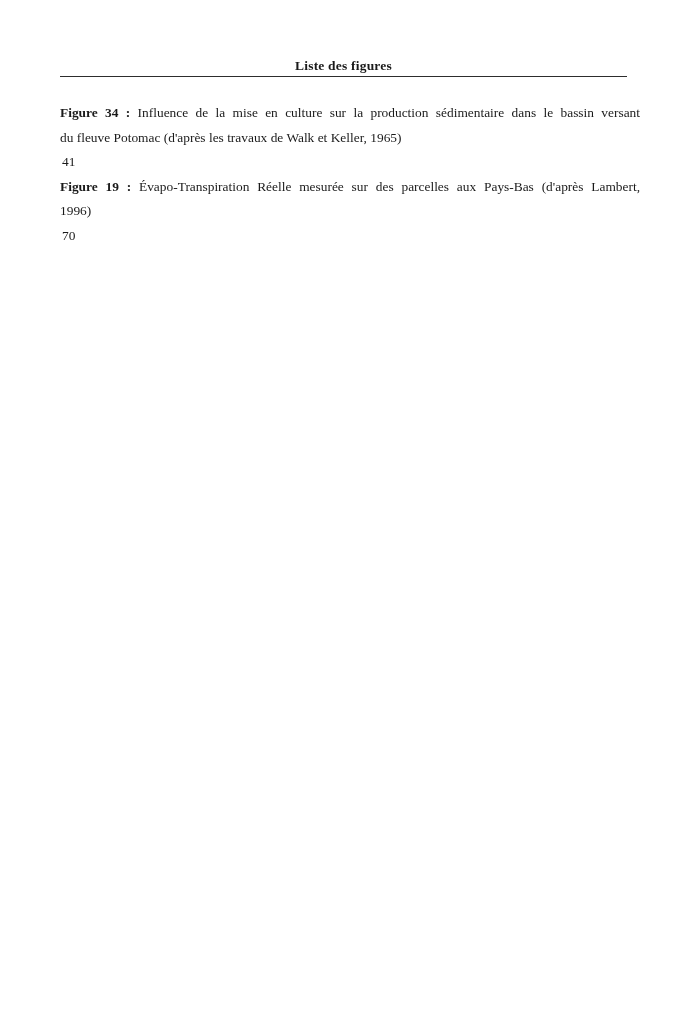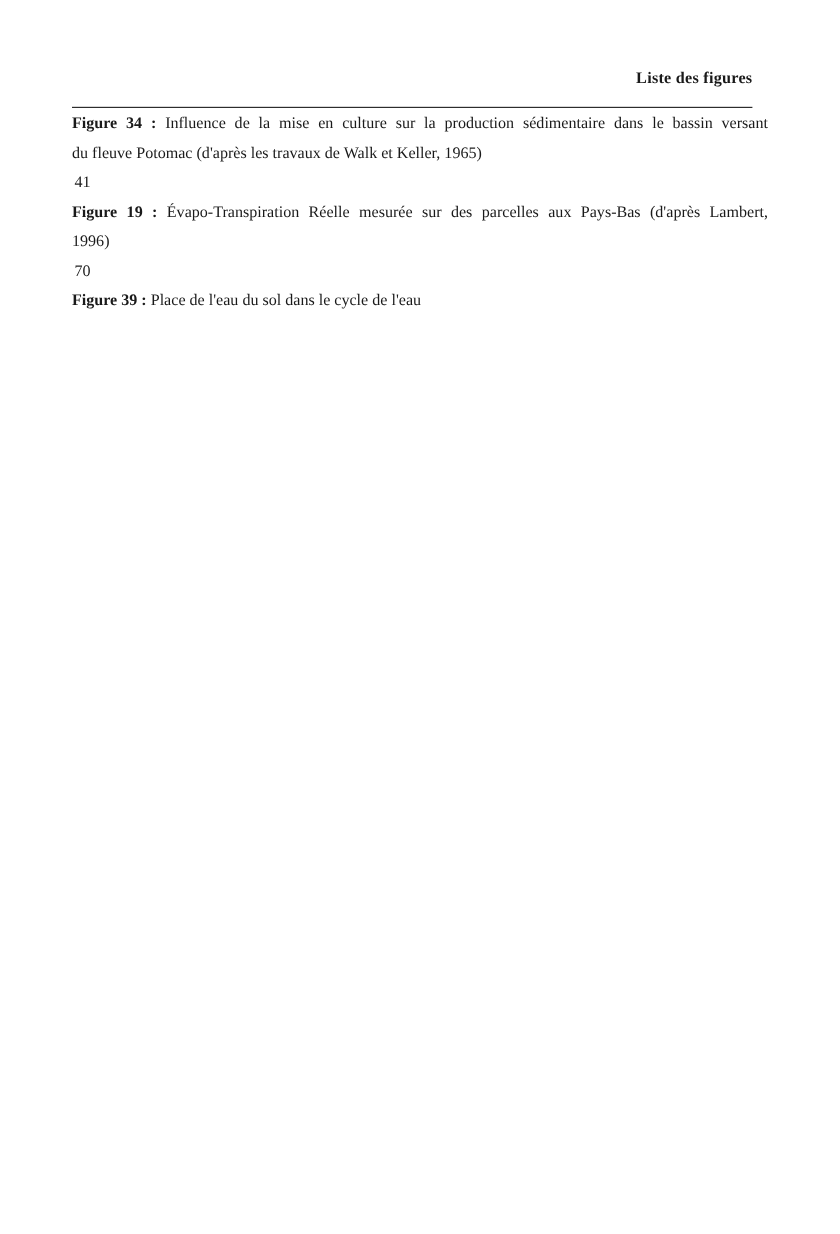--- a/index.html
+++ b/index.html
@@ -14,31 +14,31 @@
     background: #ffffff;
     box-sizing: border-box;
     padding: 57px 60px 0 60px;
     font-family: "Liberation Serif", "DejaVu Serif", serif;
     color: #1a1a1a;
     overflow: hidden;
   }
   .header-row {
     width: 567px;
     border-bottom: 1.5px solid #2d2d2d;
-    text-align: right;
-    padding-bottom: 16px;
+    text-align: center;
+    padding-bottom: 2px;
     line-height: 16px;
   }
   .header-title {
     font-weight: bold;
     font-size: 13.5px;
     letter-spacing: 0.2px;
   }
   .toc {
-    margin-top: 1px;
+    margin-top: 24px;
     width: 580px;
     font-size: 13.4px;
   }
   .line {
     height: 24.5px;
     line-height: 24.5px;
     overflow: hidden;
   }
   .just {
     text-align: justify;
@@ -98,21 +98,14 @@
           <span class="leader"></span>
           <span class="pg">70</span>
         </div>
       </div>
       <div class="entry">
         <div class="line flexline">
           <span class="leader"></span>
           <span class="pg">70</span>
         </div>
       </div>
-      <div class="entry">
-        <div class="line flexline">
-          <span class="textpart"><span class="lab">Figure 39 :</span> <span>Place de l'eau du sol dans le cycle de l'eau</span></span>
-          <span class="leader"></span>
-          <span class="pg">73</span>
-        </div>
-      </div>
     </div>
 </div>
 
 </body></html>

